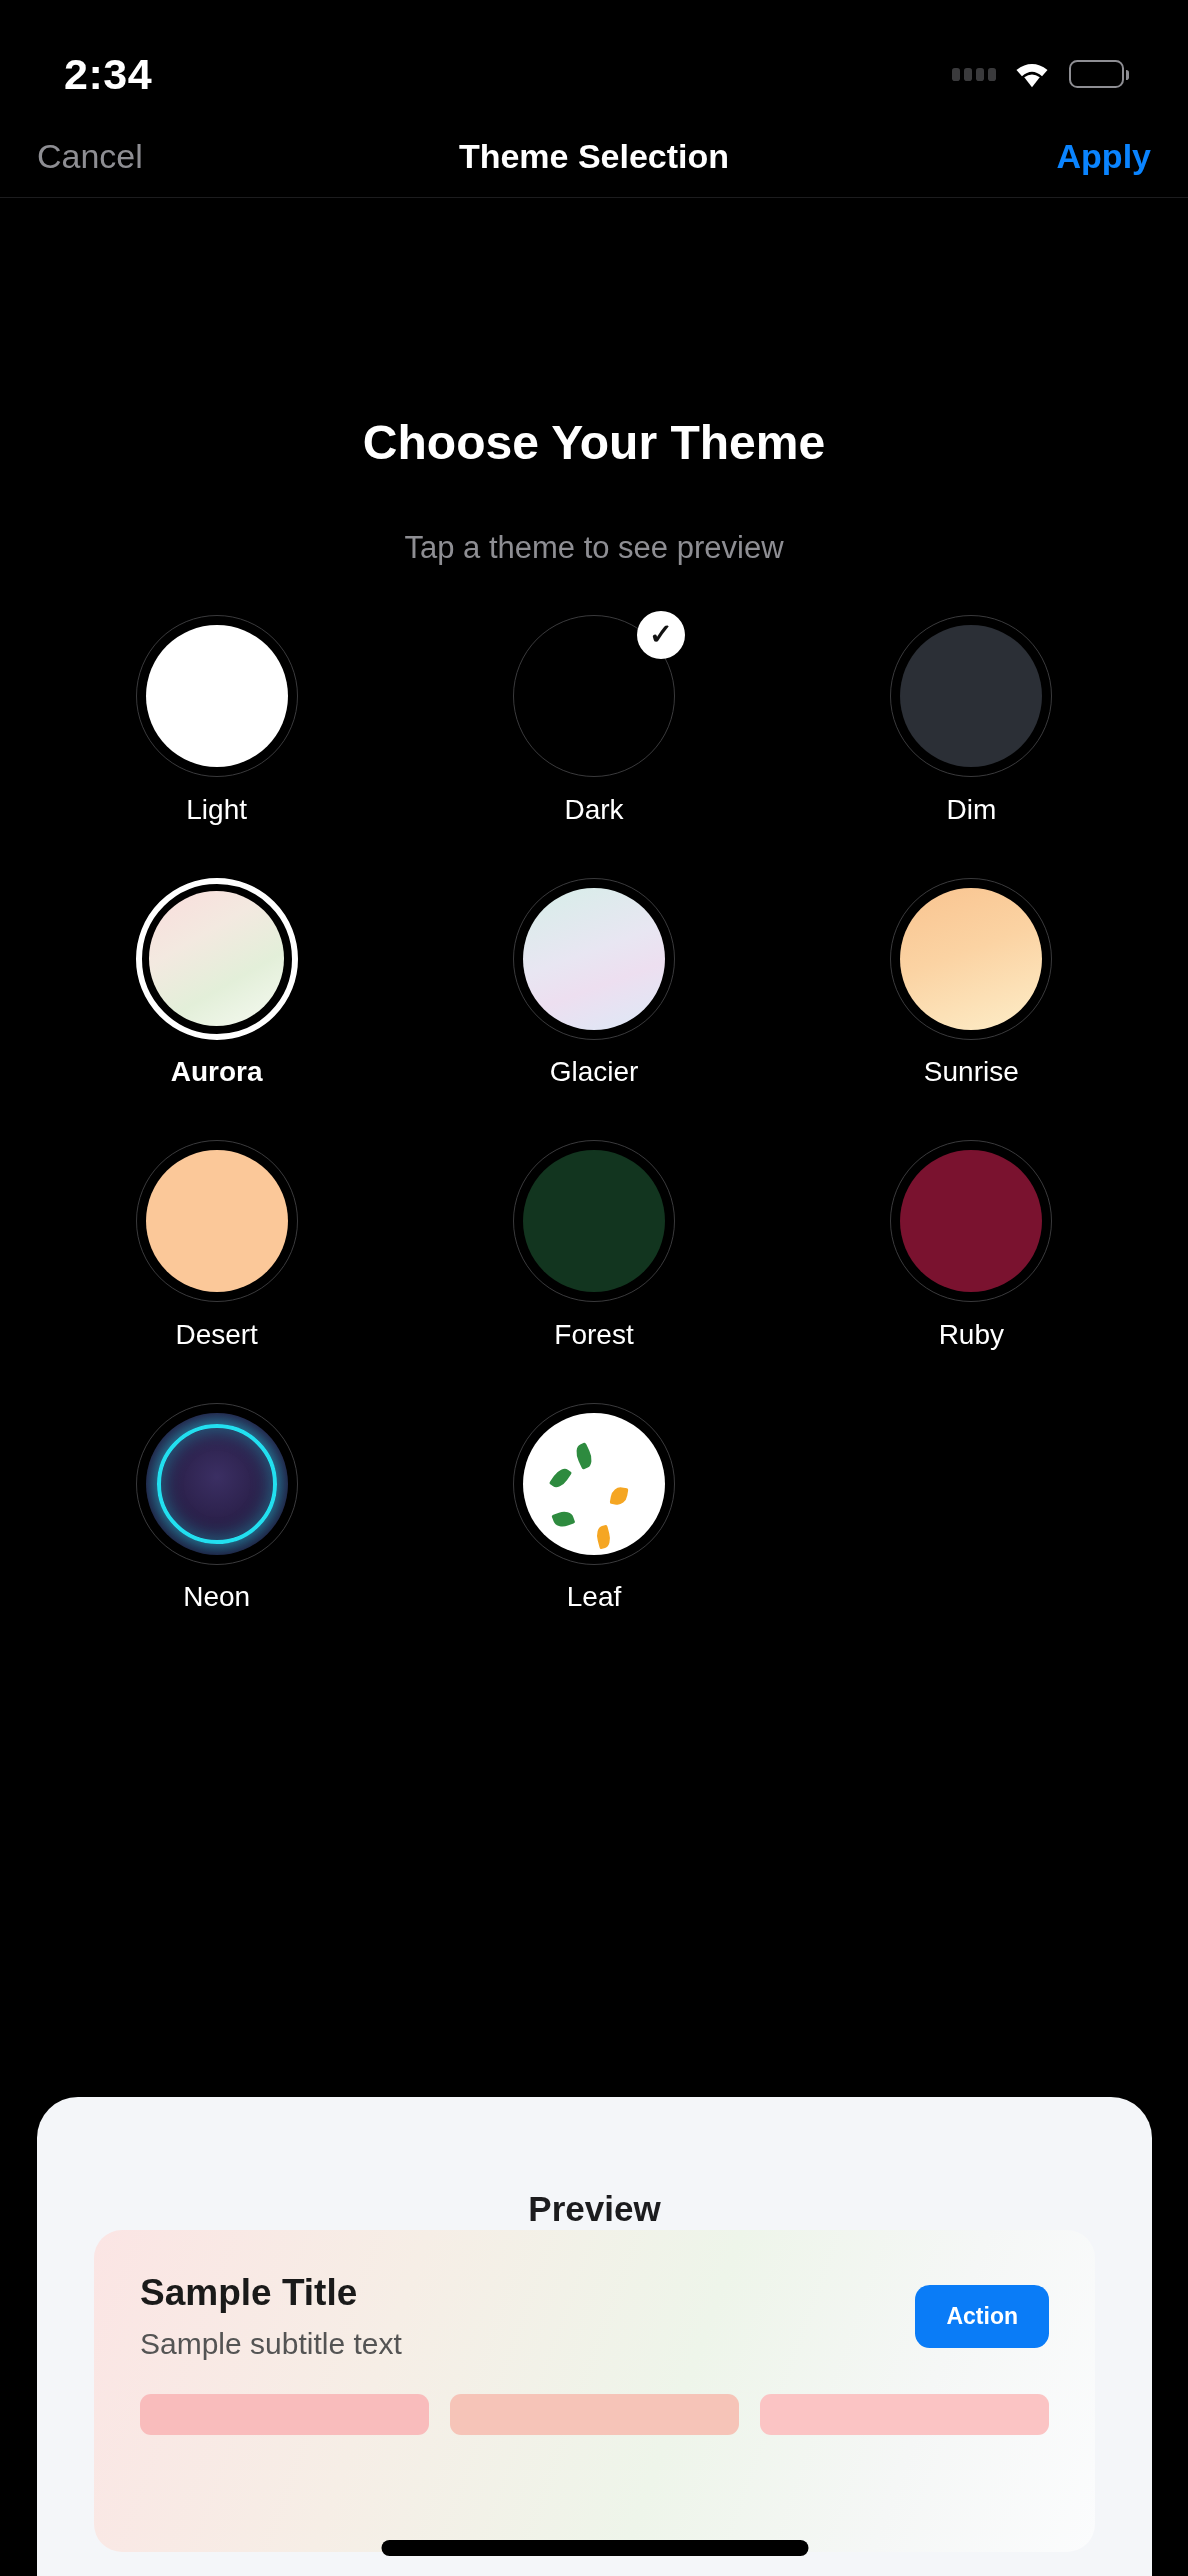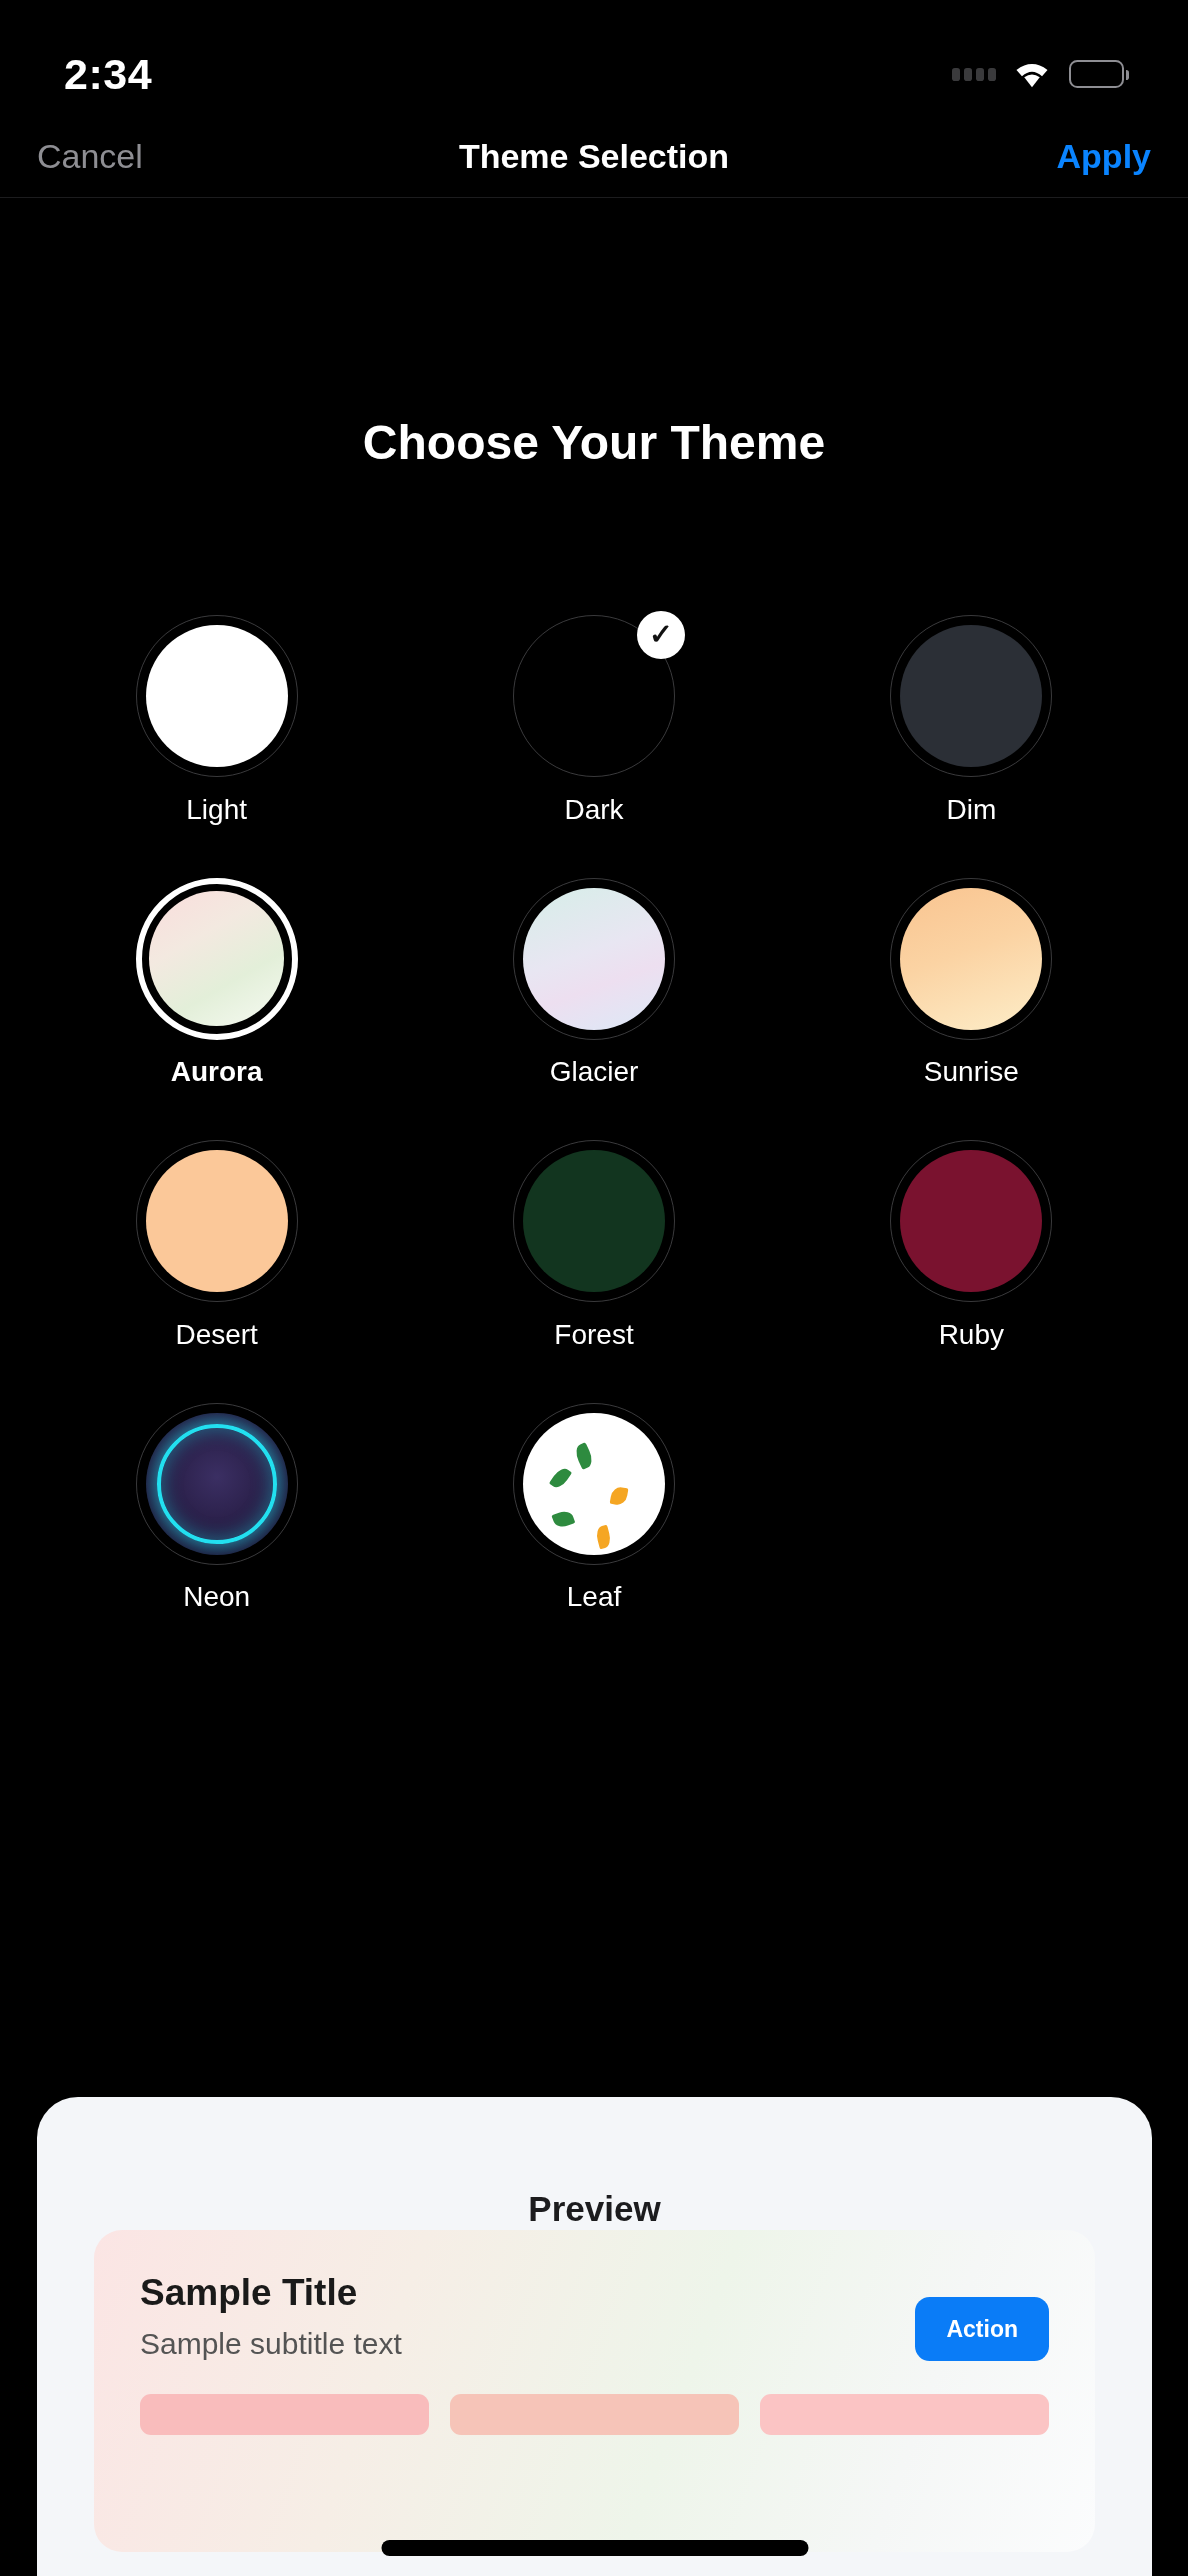--- a/index.html
+++ b/index.html
@@ -84,21 +84,21 @@
     position: absolute; left: 37px; top: 2097px; width: 1115px; height: 479px;
     background: #f4f6f9; border-radius: 41px 41px 0 0;
   }
   .pv-title { text-align: center; color: #1c1c1e; font-size: 35px; font-weight: 600;
     padding-top: 92px; }
   .pv-card {
     position: absolute; left: 57px; top: 133px; width: 1001px; height: 322px;
     border-radius: 28px; overflow: hidden;
     background: linear-gradient(110deg,#fbe5e4 0%,#f6eee6 30%,#eef5ea 58%,#f5f7f6 80%,#fbfcfd 100%);
   }
-  .pv-row { display: flex; align-items: flex-end; justify-content: space-between;
+  .pv-row { display: flex; align-items: center; justify-content: space-between;
     padding: 42px 46px 0 46px; }
   .pv-h { color: #1a1a1a; font-size: 37px; font-weight: 700; }
   .pv-s { color: #545454; font-size: 30px; margin-top: 13px; }
   .pv-btn { background: #0a7cf7; color: #fff; font-size: 23px; font-weight: 600;
     padding: 18.4px 31px; border-radius: 14.7px; border: none; }
   .chips { display: flex; gap: 21px; padding: 33px 46px 0 46px; }
   .chip { height: 41px; flex: 1; border-radius: 11px; background: #f9bcbc; }
   .chip.b { background: #f6c4b8; }
   .chip.c { background: #fbc4c4; }
   .home { position: absolute; left: 50%; transform: translateX(-50%);
@@ -128,20 +128,21 @@
     </div>
   </div>
 
   <div class="navbar">
     <div class="nav-cancel">Cancel</div>
     <div class="nav-title">Theme Selection</div>
     <div class="nav-apply">Apply</div>
   </div>
 
   <div class="h1">Choose Your Theme</div>
+  <div class="sub">Tap a theme to see preview</div>
 
   <div class="grid" id="grid">
       <div class="cell">
         <div class="ring">
           <div class="swatch" style="background: rgb(255, 255, 255);"></div>
         </div>
         <div class="label">Light</div>
       </div>
       <div class="cell">
         <div class="ring">

